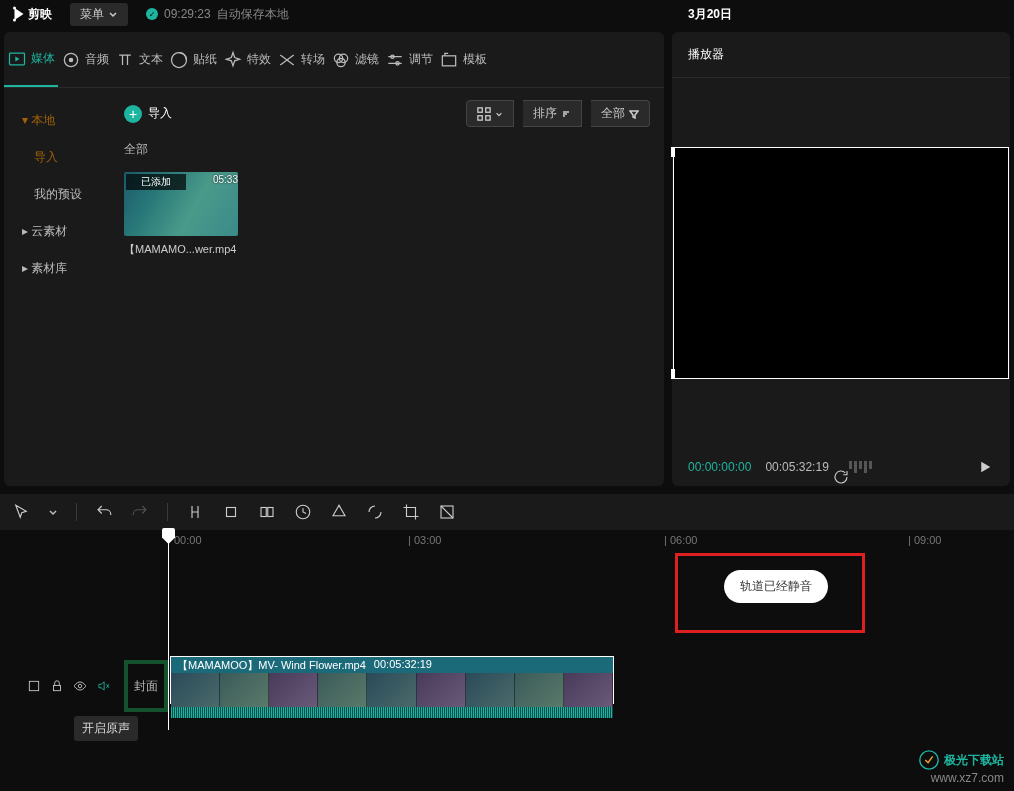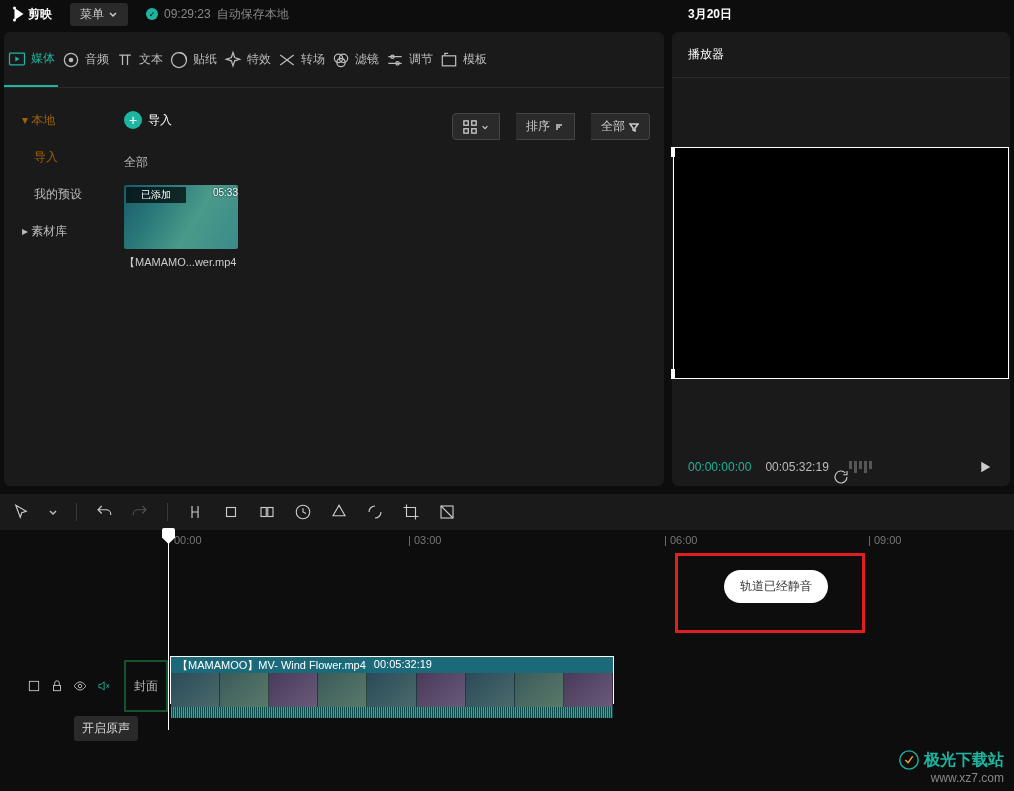--- a/index.html
+++ b/index.html
@@ -131,22 +131,21 @@
   border-radius: 50%;
   background: #1db5a0;
   display: flex;
   align-items: center;
   justify-content: center;
   color: #fff;
   font-size: 14px;
 }
 .view-controls {
   display: flex;
-  gap: 16px;
-  margin-top: 13px;
+  gap: 9px;
 }
 .ctrl-btn {
   background: #2a2a2a;
   padding: 4px 10px;
   border: 1px solid #444;
   color: #ccc;
   display: flex;
   align-items: center;
   gap: 4px;
 }
@@ -304,21 +303,21 @@
   align-items: center;
   justify-content: flex-end;
   gap: 9px;
   padding-right: 10px;
 }
 .tc-icon { width: 14px; height: 14px; color: #ccc; cursor:pointer;}
 .tc-icon.active { color: #1db5a0; }
 .cover-label {
   width: 44px;
   height: 52px;
-  border: 2px solid #14532d;
+  border: 4px solid #14532d;
   display: flex;
   align-items: center;
   justify-content: center;
   color: #bbb;
   margin-left: 4px;
 }
 .tooltip {
   position: absolute;
   top: 186px;
   left: 74px;
@@ -376,21 +375,21 @@
   color: #333;
   padding: 8px 16px;
   border-radius: 18px;
 }
 .watermark {
   position: absolute;
   bottom: 6px;
   right: 10px;
   text-align: right;
 }
-.watermark .line1 { color: #1db5a0; font-weight: bold; font-size: 16px; display:flex; align-items:center; gap:4px; justify-content:center;}
+.watermark .line1 { color: #1db5a0; font-weight: bold; font-size: 12px; display:flex; align-items:center; gap:4px; justify-content:center;}
 .watermark .line2 { color: #888; font-size: 12px; }
 svg { fill: none; stroke: currentColor; stroke-width: 1.5; }
 </style>
 </head>
 <body>
 
 <div class="topbar">
   <div class="logo">
     <svg width="18" height="18" viewBox="0 0 24 24">
         <path d="M6 4l12 8-12 8z" fill="#fff" stroke="none"></path>
@@ -477,20 +476,21 @@
             <path d="M7 7V4h4"></path>
           </svg>
         <span>模板</span>
       </div>
     </div>
     <div class="left-body">
       <div class="sidebar">
         <div class="sidebar-item active">▾ <span>本地</span></div>
         <div class="sidebar-item sub active"><span>导入</span></div>
         <div class="sidebar-item sub"><span>我的预设</span></div>
+        <div class="sidebar-item">▸ <span>云素材</span></div>
         <div class="sidebar-item">▸ <span>素材库</span></div>
       </div>
       <div class="content-area">
         <div class="content-top">
           <div class="import-btn">
             <div class="plus">+</div>
             <span>导入</span>
           </div>
           <div class="view-controls">
             <div class="ctrl-btn">
@@ -601,21 +601,21 @@
       <rect x="4" y="4" width="16" height="16"></rect>
       <path d="M4 4l16 16"></path>
     </svg>
 </div>
 
 <div class="timeline-area">
   <div class="ruler">
     <div class="ruler-tick" style="left:6px">00:00</div>
     <div class="ruler-tick" style="left:240px">| 03:00</div>
     <div class="ruler-tick" style="left:496px">| 06:00</div>
-    <div class="ruler-tick" style="left:700px">| 09:00</div>
+    <div class="ruler-tick" style="left:740px">| 09:00</div>
   </div>
   <div class="playhead">
     <div class="playhead-head"></div>
   </div>
   <div class="track-row">
     <div class="track-controls">
       <svg class="tc-icon" viewBox="0 0 24 24">
           <rect x="4" y="4" width="16" height="16"></rect>
         </svg>
       <svg class="tc-icon" viewBox="0 0 24 24">

